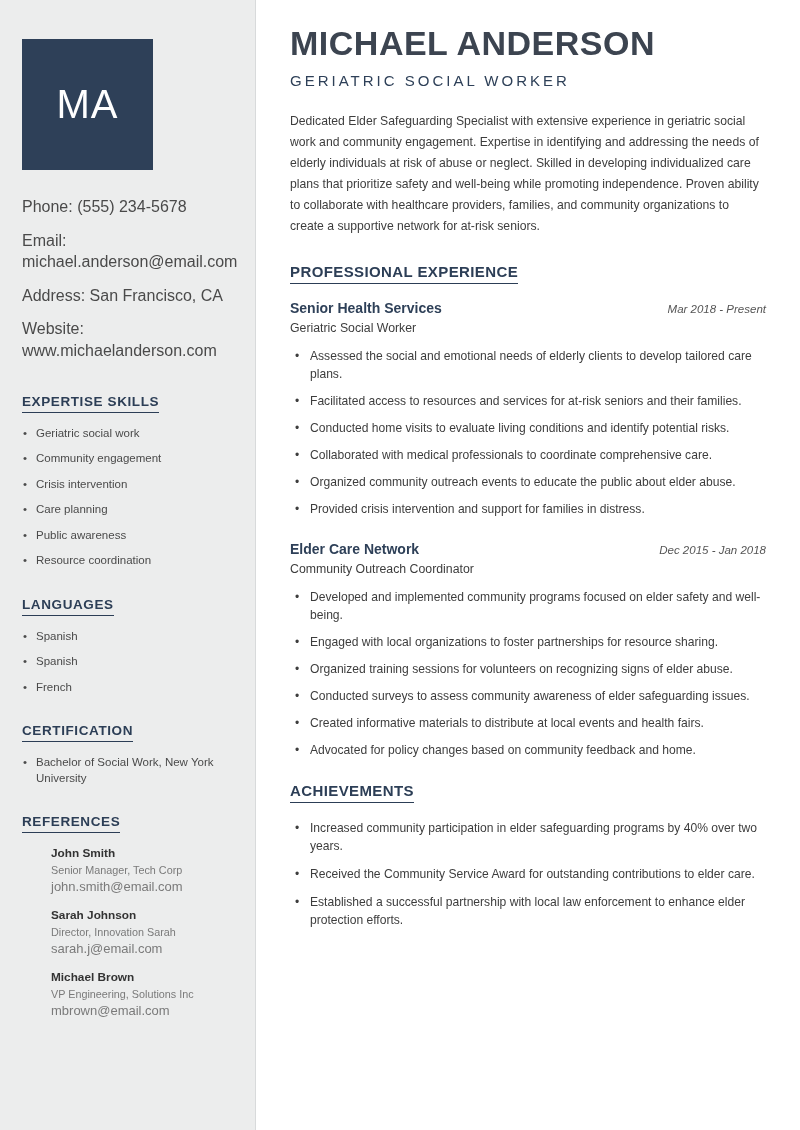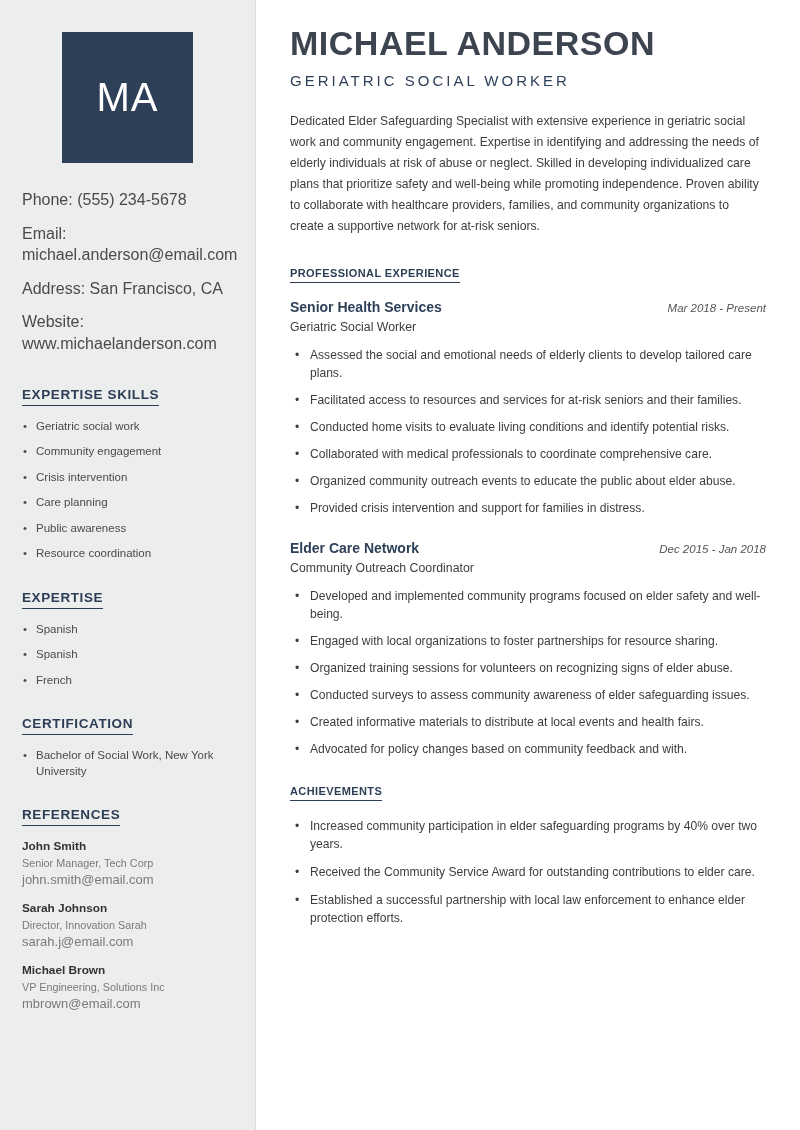--- a/index.html
+++ b/index.html
@@ -25,22 +25,21 @@
   .sidebar {
     width: 256px;
     min-width: 256px;
     background: #eceded;
     border-right: 1px solid #d8dadb;
     box-sizing: border-box;
     padding: 24px 22px 20px 22px;
   }
   .avatar-wrap {
     display: flex;
-    justify-content: center;
-    margin-top: 8px;
+    margin-top: 15px;
     margin-bottom: 26px;
   }
   .avatar {
     width: 131px;
     height: 131px;
     background: #2e4058;
     color: #ffffff;
     font-size: 40px;
     letter-spacing: 1px;
     font-weight: 400;
@@ -88,20 +87,21 @@
   .bullet-list li:before {
     content: "\2022";
     position: absolute;
     left: 1px;
     top: 0;
     color: #4a4a4a;
     font-size: 11.5px;
   }
   .ref-item {
     margin-bottom: 14px;
+    margin-left: 29px;
   }
   .ref-name {
     font-size: 11.8px;
     font-weight: bold;
     color: #333333;
     margin-bottom: 4px;
   }
   .ref-role {
     font-size: 10.8px;
     color: #7a7a7a;
@@ -131,21 +131,21 @@
     letter-spacing: 3px;
     margin: 0 0 22px 0;
   }
   .summary {
     font-size: 12.2px;
     line-height: 1.72;
     color: #3d3d3d;
     margin: 0 0 26px 0;
   }
   .main-heading {
-    font-size: 11px;
+    font-size: 15px;
     font-weight: bold;
     color: #2c3e56;
     letter-spacing: 0.4px;
     border-bottom: 1.5px solid #2c3e56;
     padding-bottom: 3px;
     display: inline-block;
     margin: 0 0 16px 0;
   }
   .job-row {
     display: flex;
@@ -219,21 +219,21 @@
         <li>Geriatric social work</li>
         <li>Community engagement</li>
         <li>Crisis intervention</li>
         <li>Care planning</li>
         <li>Public awareness</li>
         <li>Resource coordination</li>
       </ul>
     </section>
 
     <section class="side-section">
-      <div class="side-heading">EXPERTISE</div>
+      <div class="side-heading">LANGUAGES</div>
       <ul class="bullet-list">
         <li>Spanish</li>
         <li>Spanish</li>
         <li>French</li>
       </ul>
     </section>
 
     <section class="side-section">
       <div class="side-heading">CERTIFICATION</div>
       <ul class="bullet-list">
@@ -295,21 +295,21 @@
           <span class="job-company">Elder Care Network</span>
           <span class="job-dates">Dec 2015 - Jan 2018</span>
         </div>
         <div class="job-role">Community Outreach Coordinator</div>
         <ul class="task-list">
           <li>Developed and implemented community programs focused on elder safety and well-being.</li>
           <li>Engaged with local organizations to foster partnerships for resource sharing.</li>
           <li>Organized training sessions for volunteers on recognizing signs of elder abuse.</li>
           <li>Conducted surveys to assess community awareness of elder safeguarding issues.</li>
           <li>Created informative materials to distribute at local events and health fairs.</li>
-          <li>Advocated for policy changes based on community feedback and with.</li>
+          <li>Advocated for policy changes based on community feedback and home.</li>
         </ul>
       </div>
     </section>
 
     <section class="section-block">
       <div class="main-heading">ACHIEVEMENTS</div>
       <ul class="task-list ach-list">
         <li>Increased community participation in elder safeguarding programs by 40% over two years.</li>
         <li>Received the Community Service Award for outstanding contributions to elder care.</li>
         <li>Established a successful partnership with local law enforcement to enhance elder protection efforts.</li>

